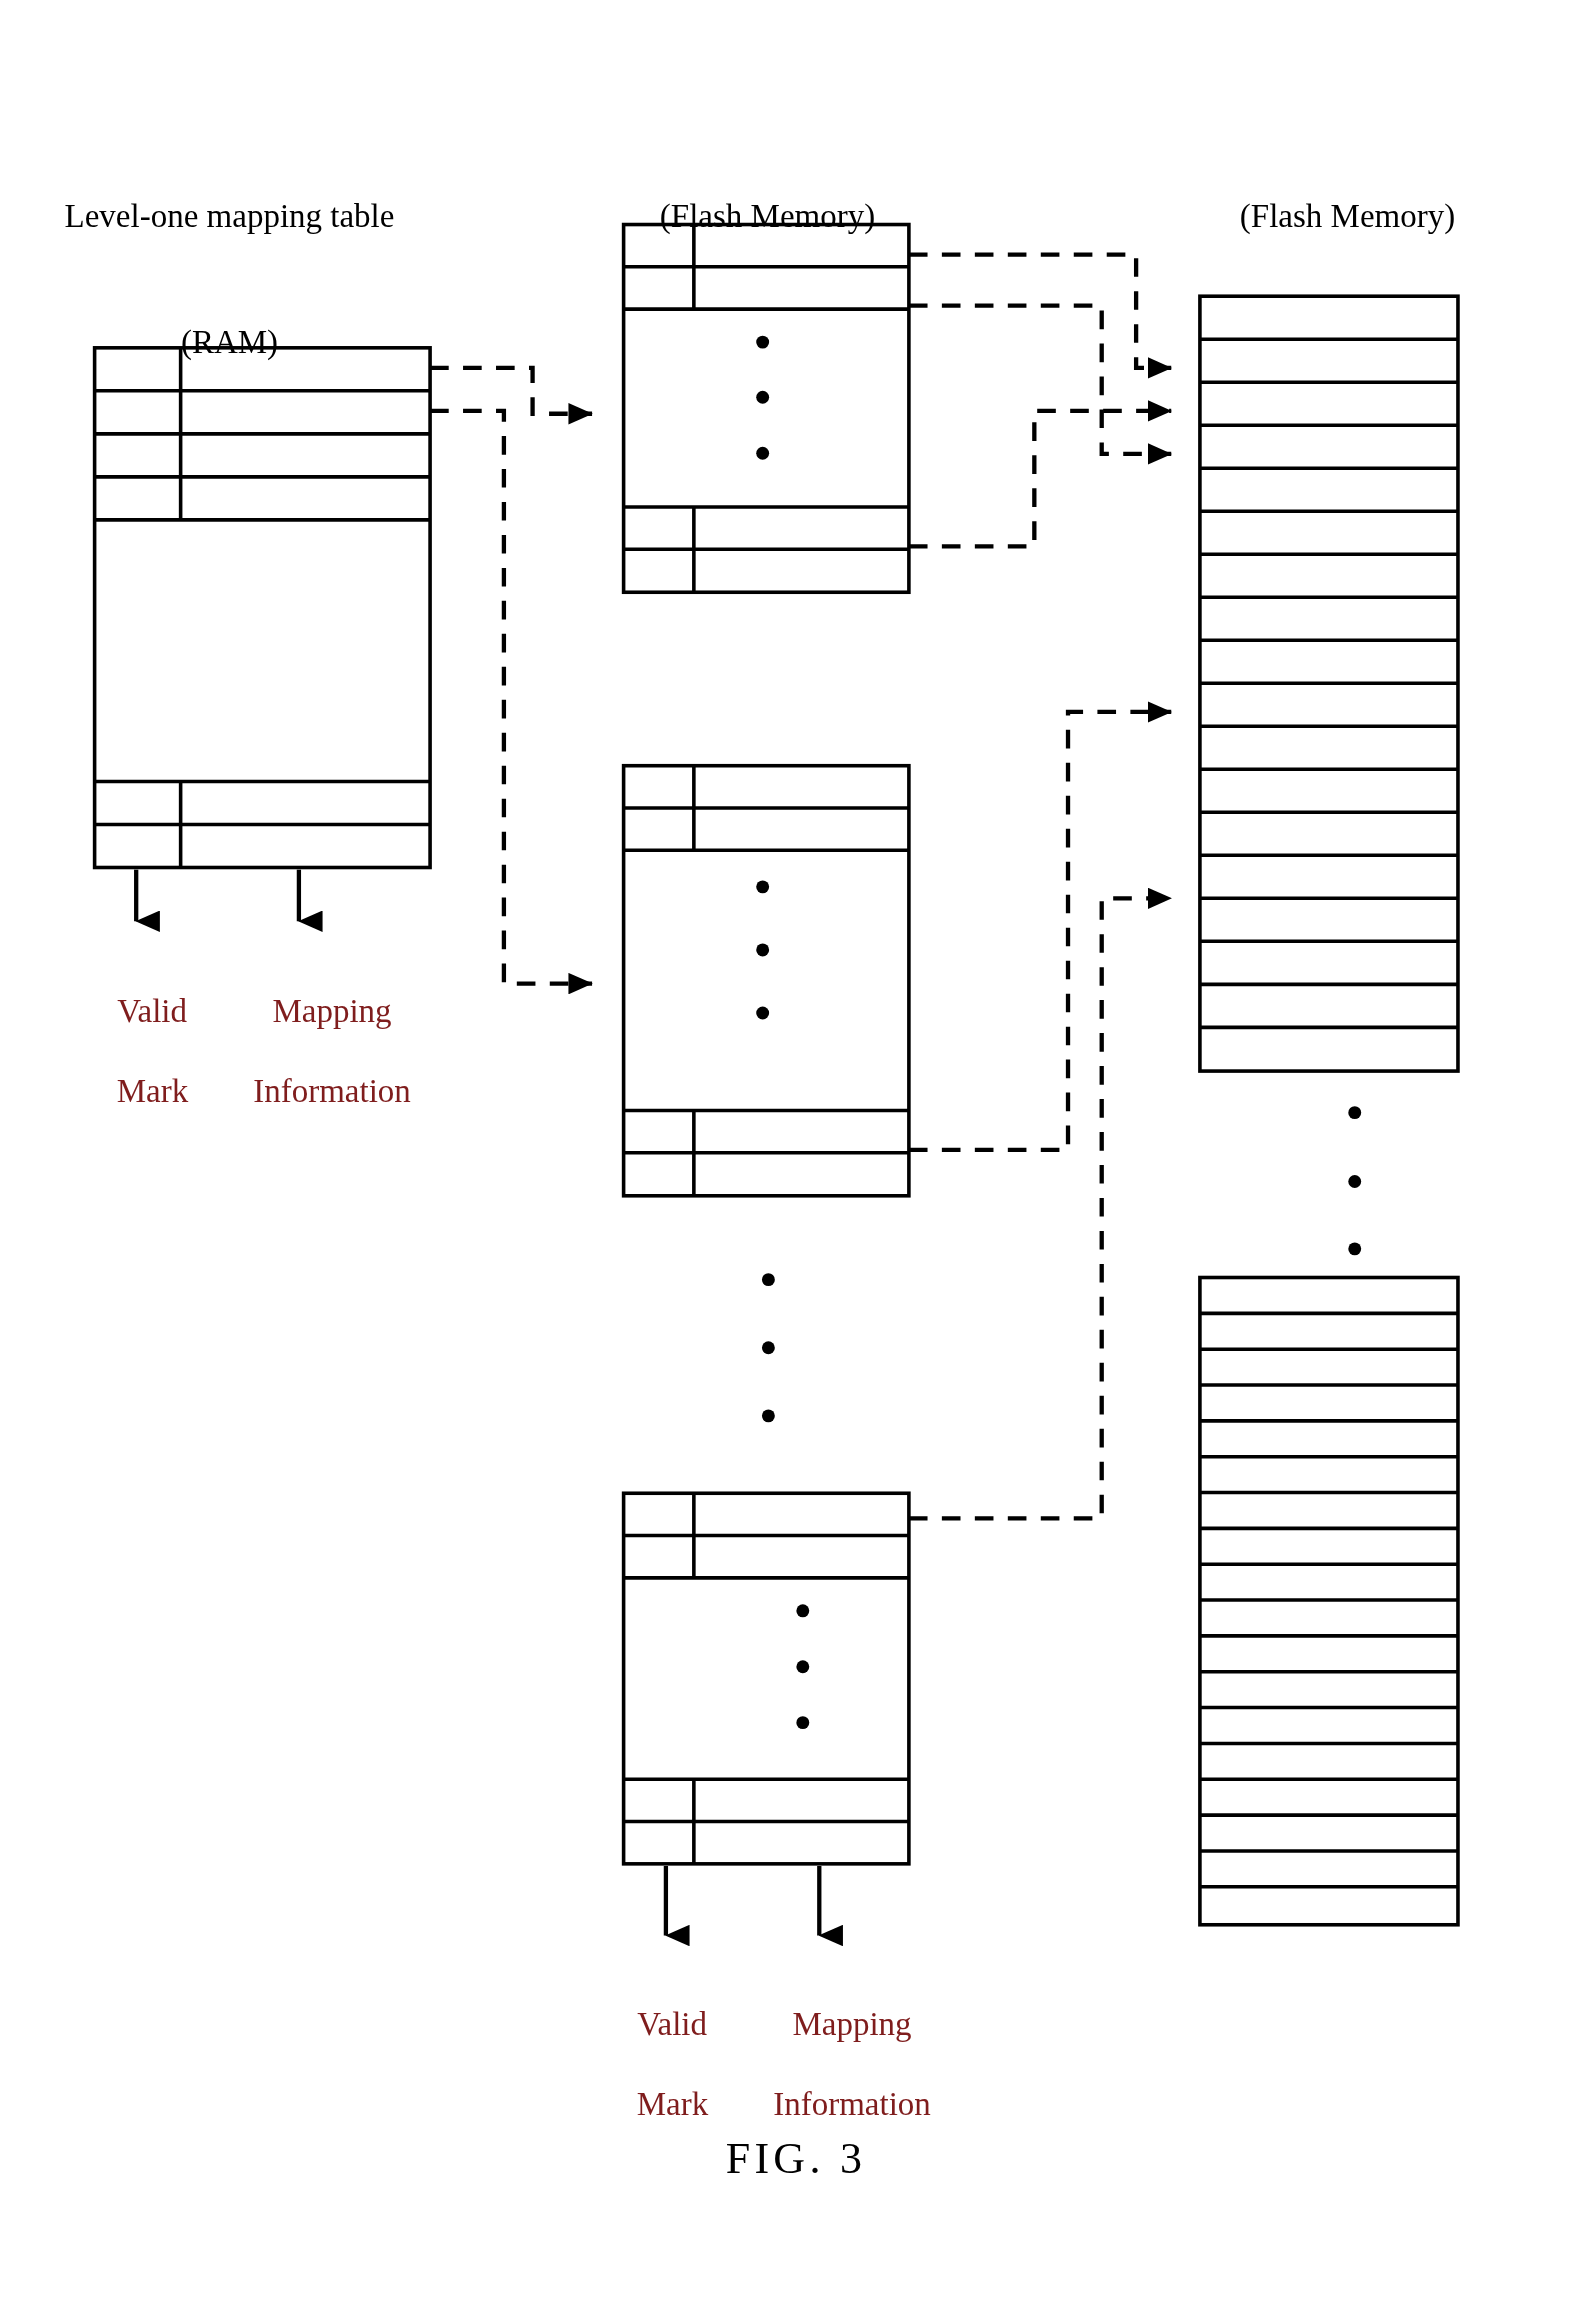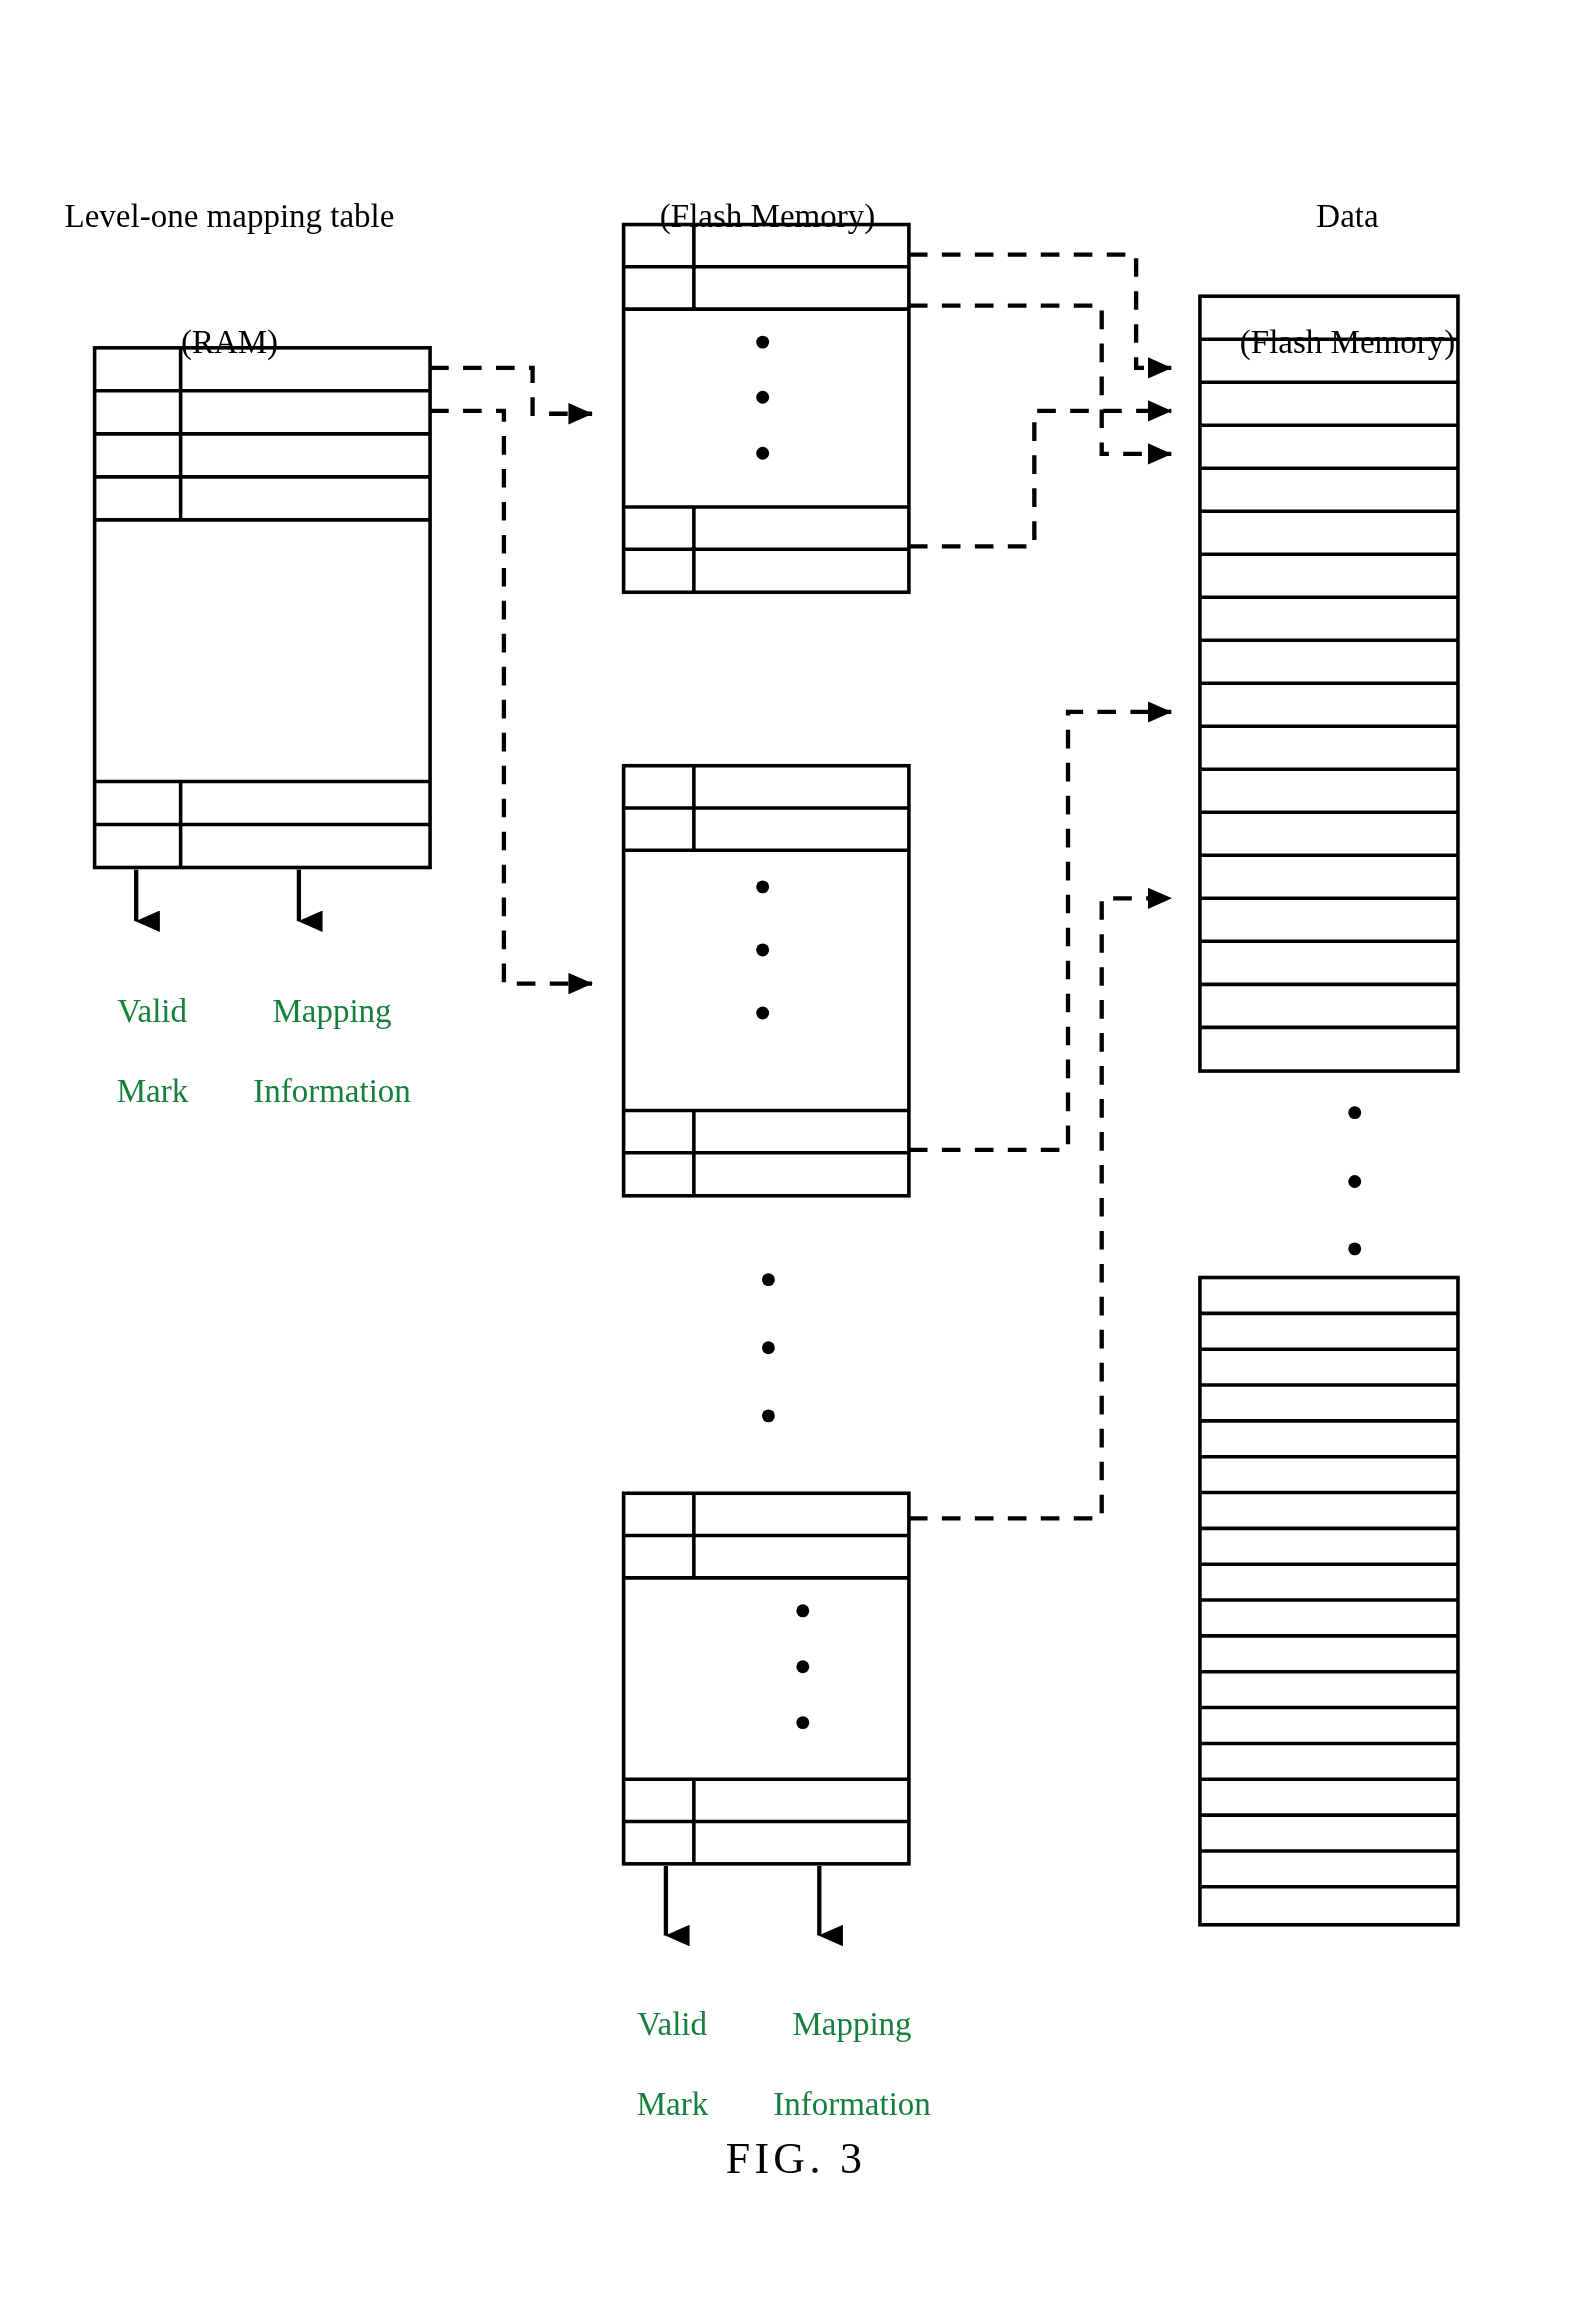--- a/index.html
+++ b/index.html
@@ -29,21 +29,21 @@
     font-size: 33px;
     line-height: 42px;
     color: #000;
     white-space: pre;
   }
   .axis-label {
     position: absolute;
     text-align: center;
     font-size: 33px;
     line-height: 40px;
-    color: #15803d;
+    color: #7f1d1d;
     white-space: pre;
   }
   .fig-caption {
     position: absolute;
     text-align: center;
     font-size: 44px;
     letter-spacing: 4.3px;
     color: #000;
     white-space: pre;
   }
@@ -57,21 +57,20 @@
   <div class="col-head" style="left:43px; top:111px; width:373px;">
     <span class="hd-line1">Level-one mapping table</span>
     <span class="hd-line2">(RAM)</span>
   </div>
 
   <div class="col-head" style="left:581px; top:111px; width:373px;">
     <span class="hd-line2">(Flash Memory)</span>
   </div>
 
   <div class="col-head" style="left:1161px; top:111px; width:373px;">
-    <span class="hd-line1">Data</span>
     <span class="hd-line2">(Flash Memory)</span>
   </div>
 
   <div class="axis-label" style="left:0px; top:951px; width:272px;">
     <span>Valid</span><br>
     <span>Mark</span>
   </div>
 
   <div class="axis-label" style="left:165px; top:951px; width:301px;">
     <span>Mapping</span><br>

